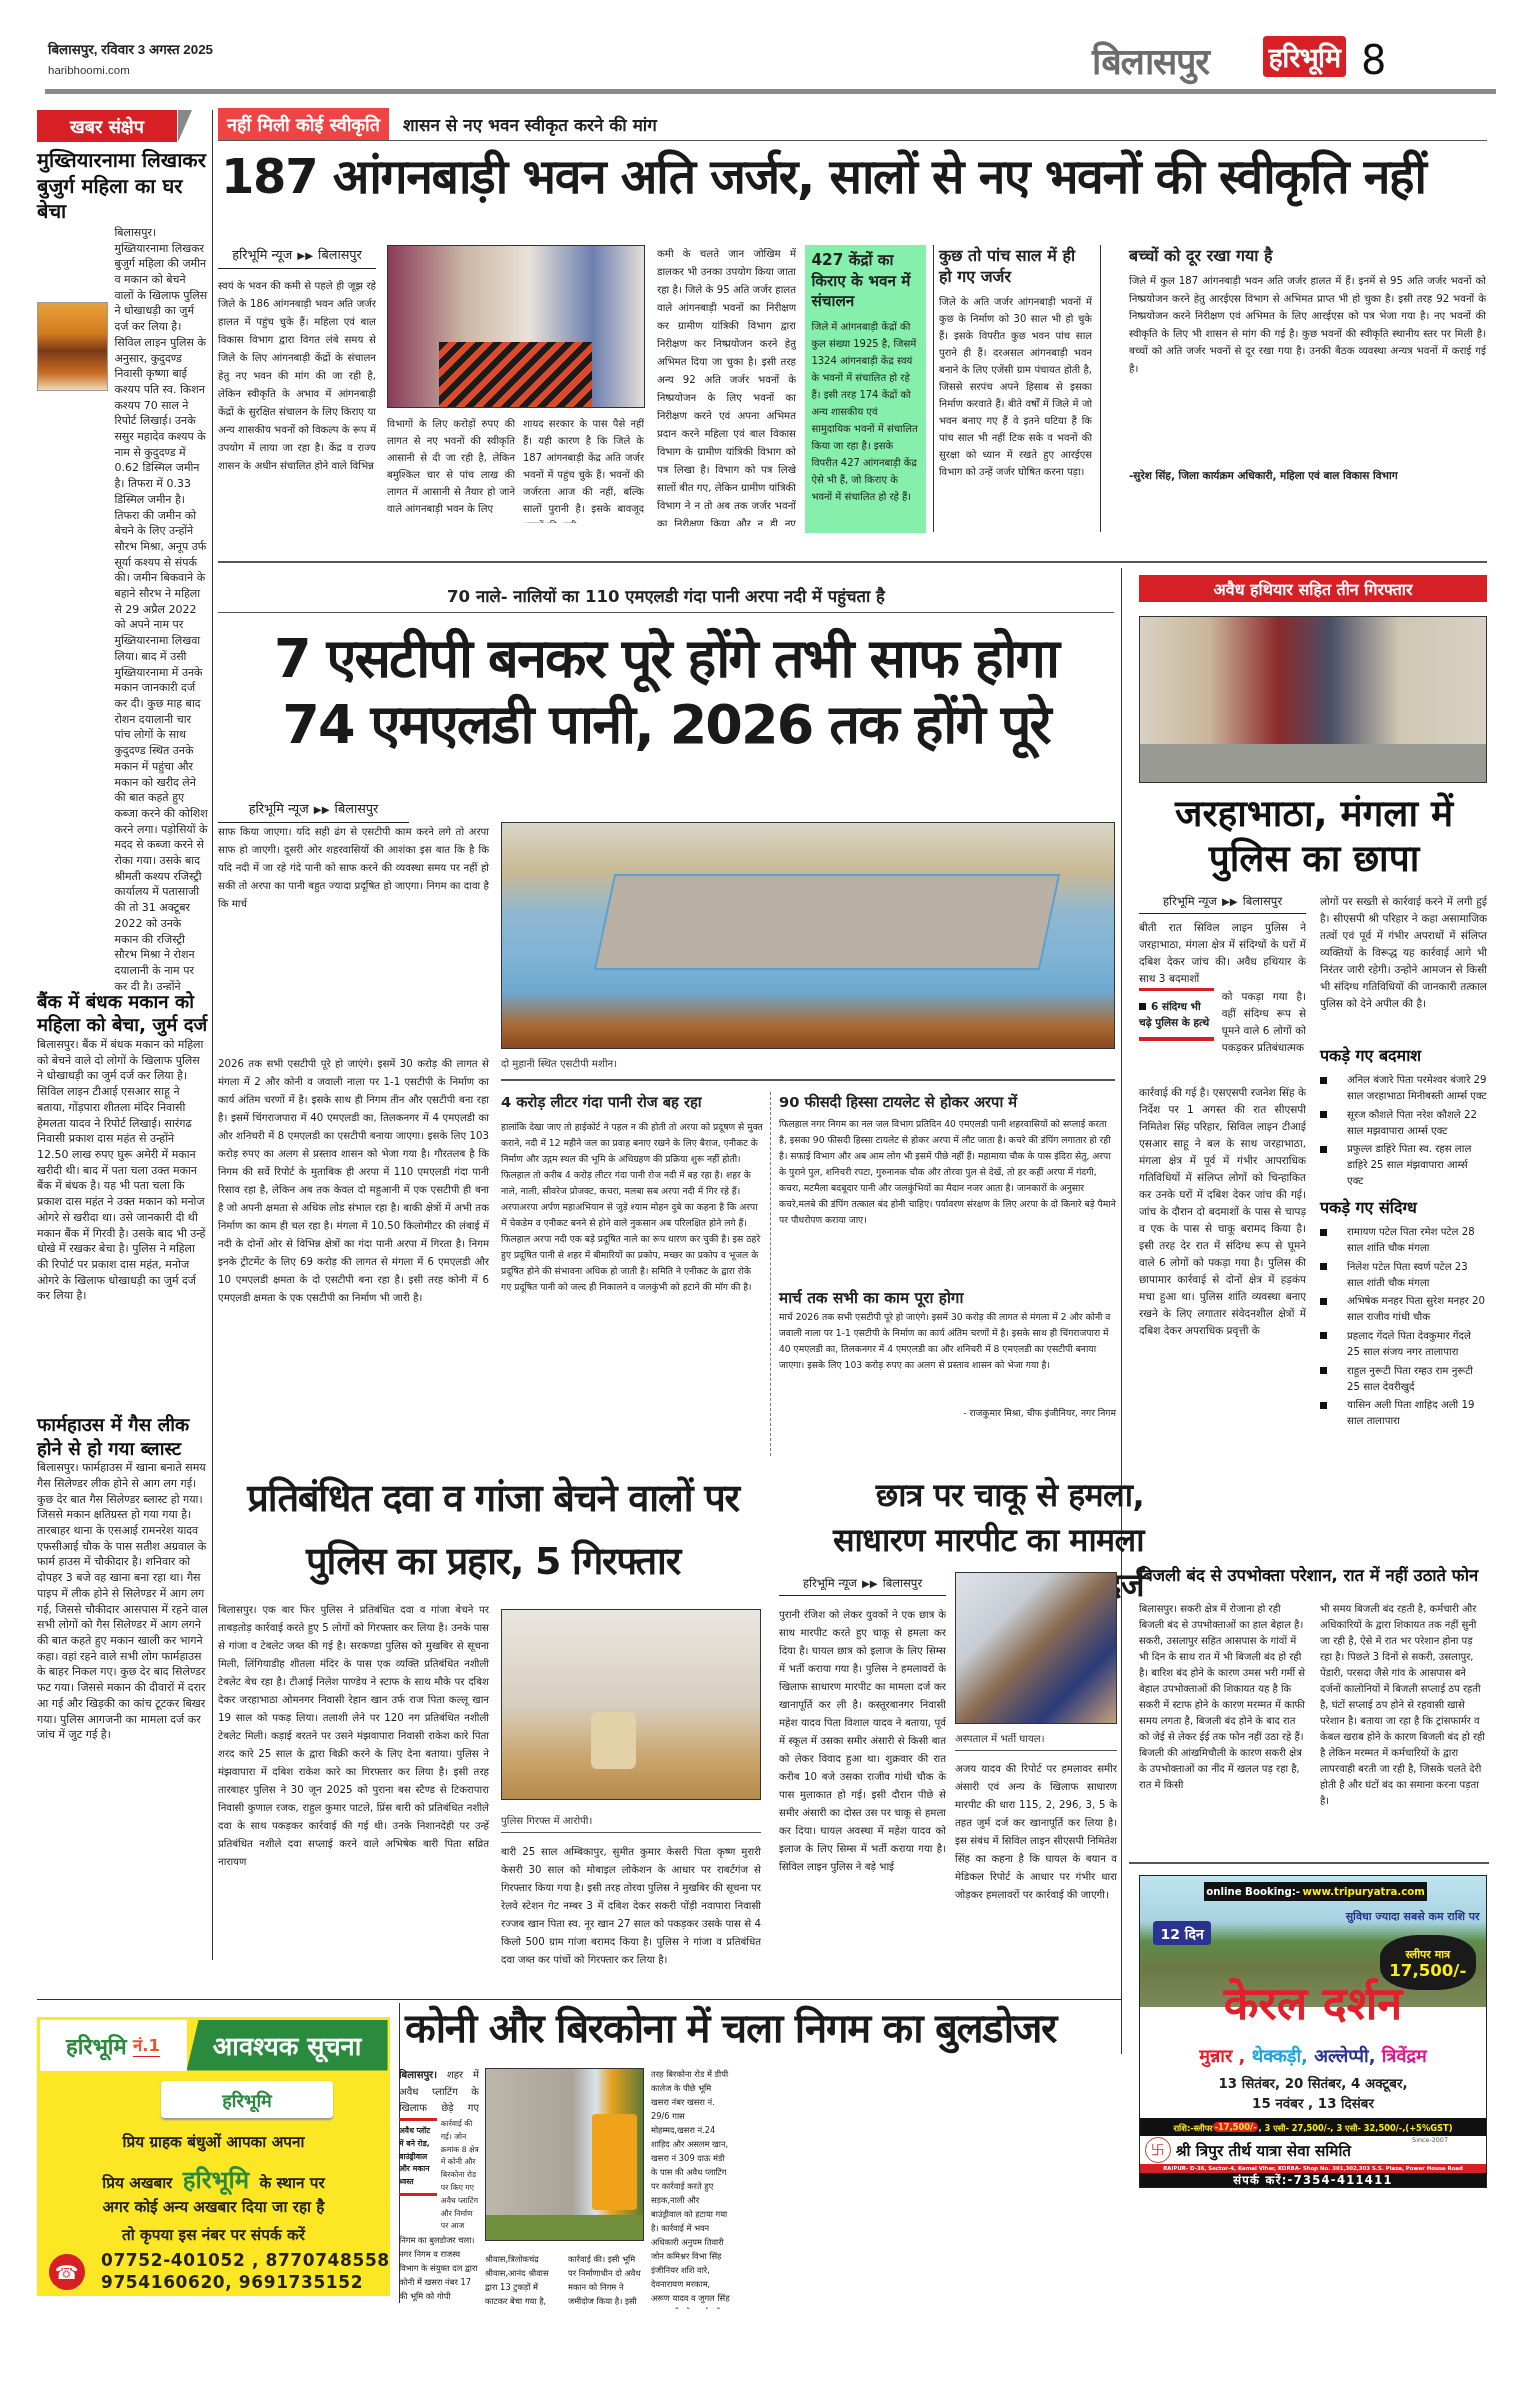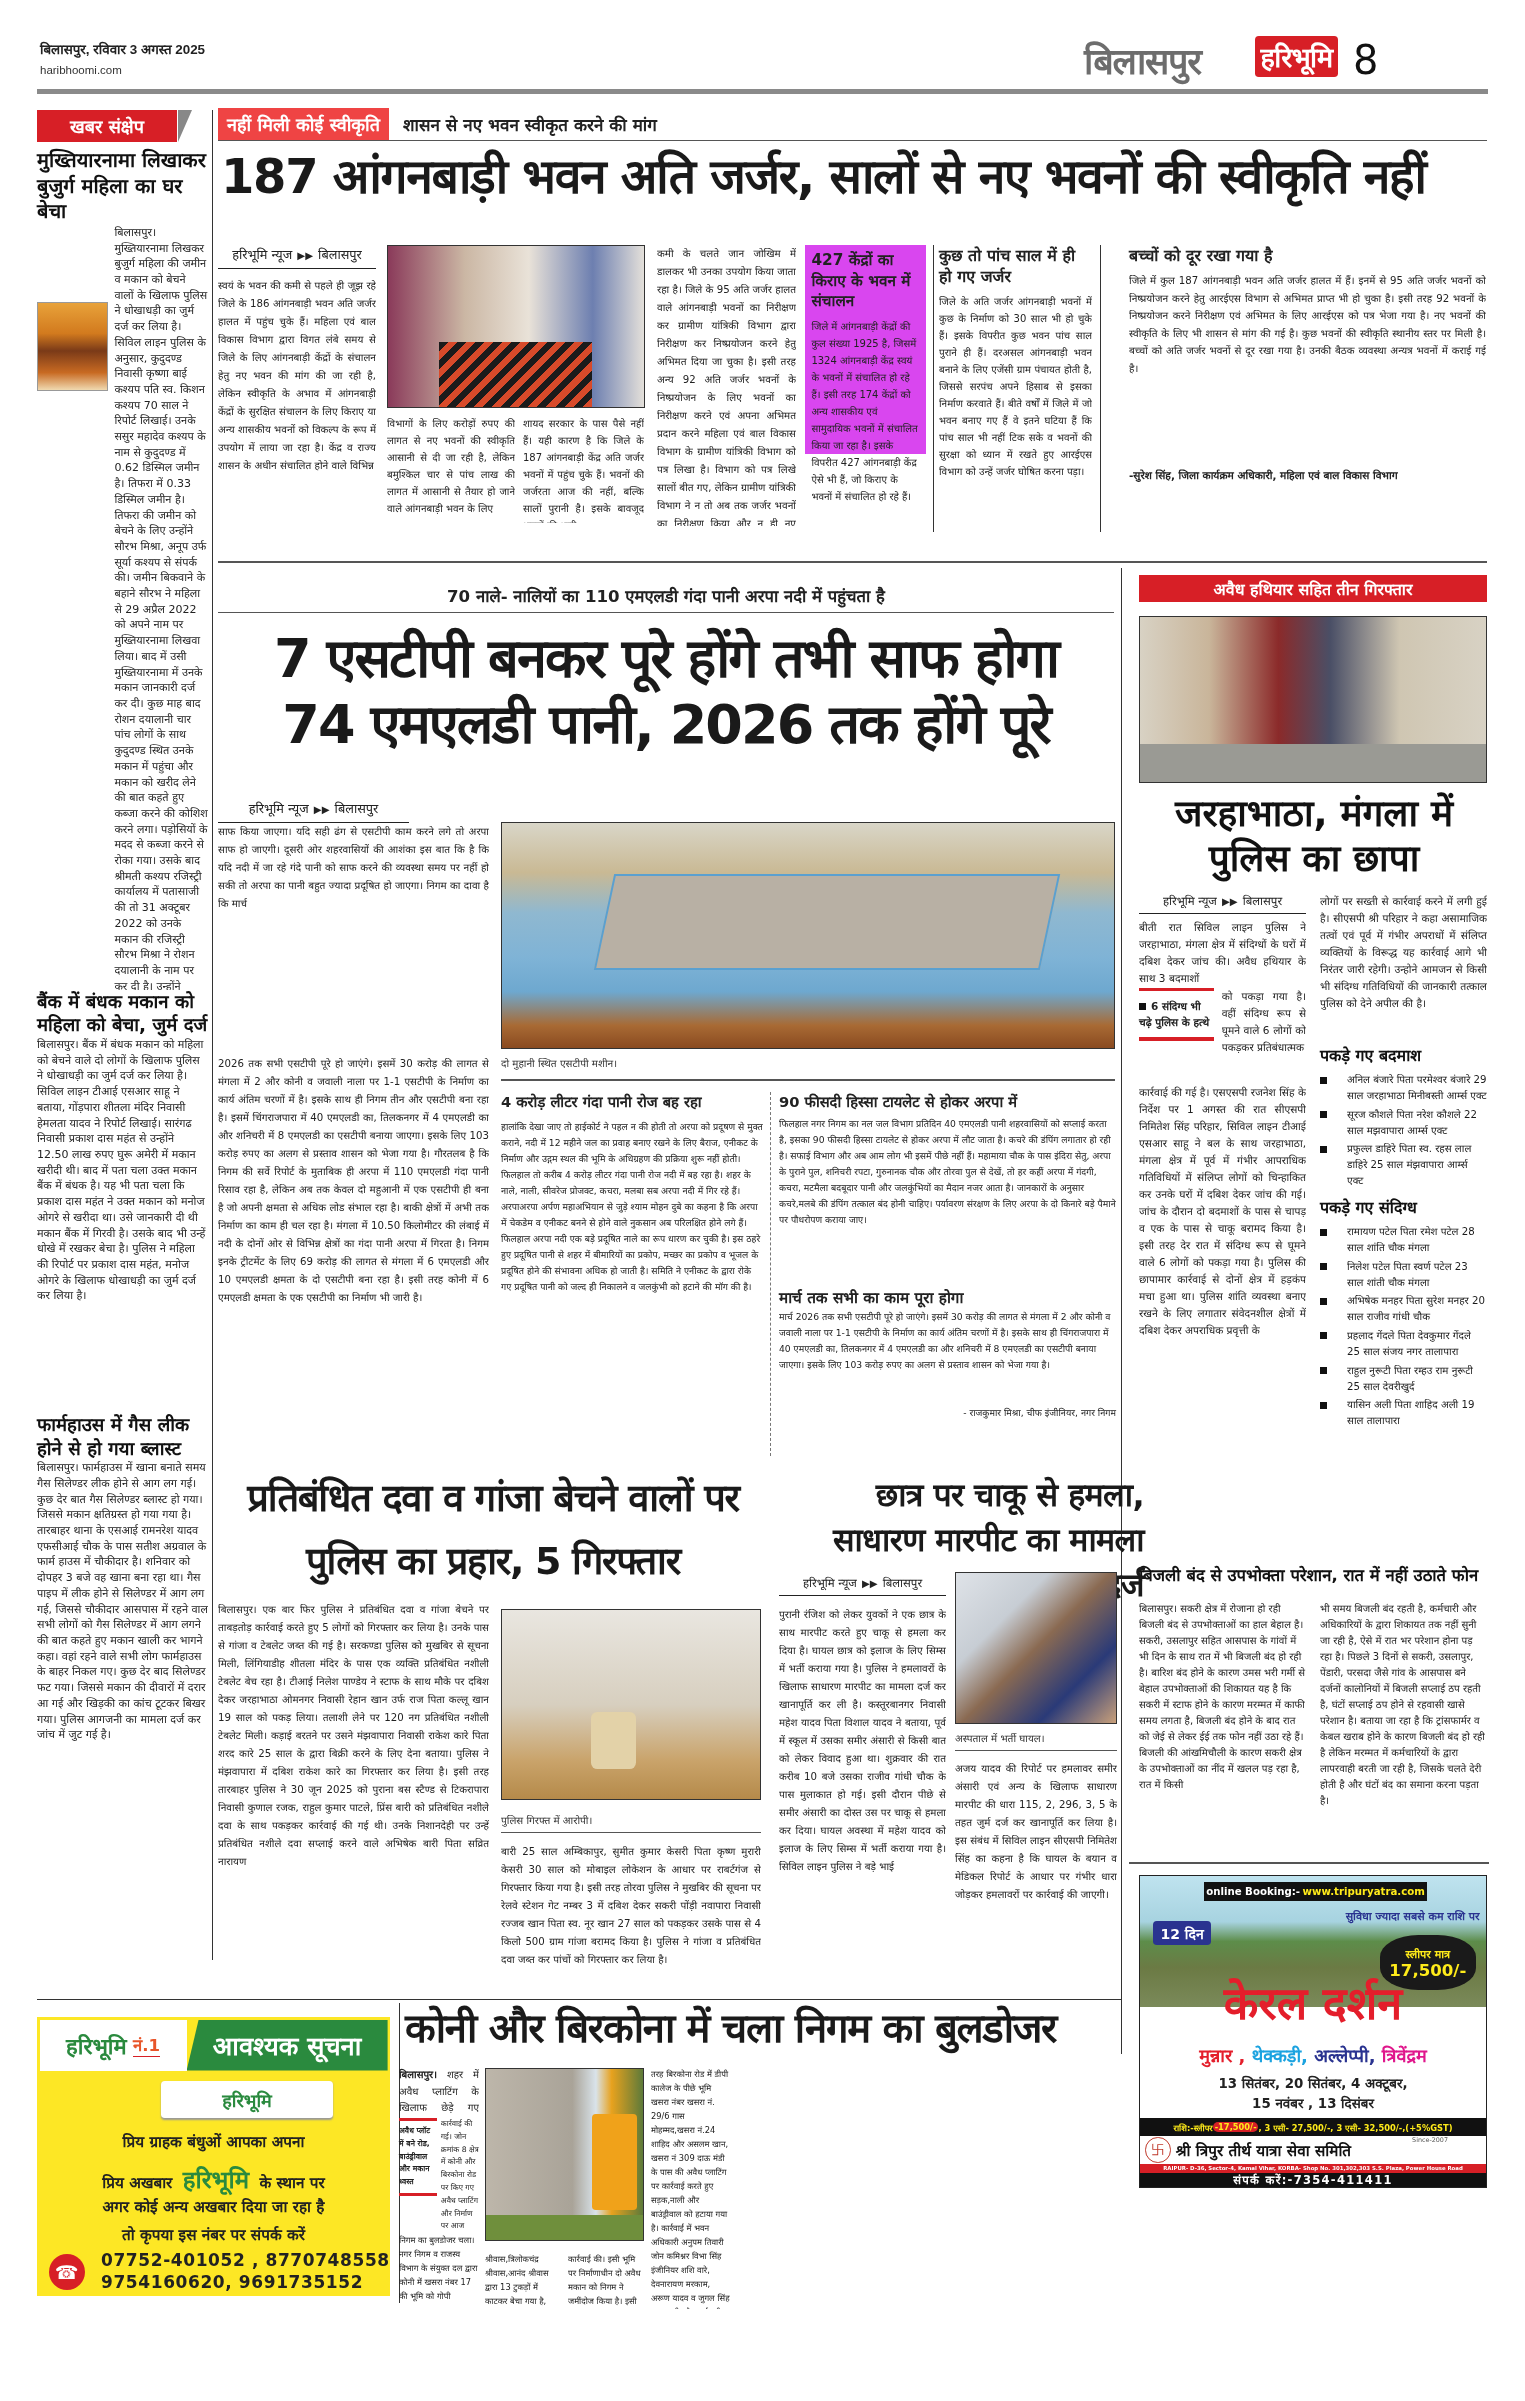--- a/index.html
+++ b/index.html
@@ -17,21 +17,21 @@
 .caption{font-size:10.2px;color:#333}
 .redbar{height:3.2px;background:#d71f26;width:100%}
 .pullquote{font-size:11.5px;line-height:20px;font-weight:700;color:#222}
 .pullquote .bullet{display:inline-block;width:7px;height:7px;background:#111;margin-right:5.1px}
 .list-item{display:flex;gap:20px;font-size:10.2px;line-height:16px;margin-bottom:2.6px}
 .list-item .sq{flex:0 0 7px;height:7px;background:#111;margin-top:4.5px}
 </style>
 </head>
 <body>
 
-<div class="abs" style="left:0;top:0;width:1398px;height:96px;">
+<div class="abs" style="left:8px;top:0;width:1398px;height:96px;">
   <div class="abs cond" style="left:40px;top:40px;font-size:13.4px;color:#222;font-weight:600;">बिलासपुर, रविवार 3 अगस्त 2025</div>
   <div class="abs cond" style="left:40px;top:64px;font-size:11.5px;color:#333;">haribhoomi.com</div>
   <div class="abs" style="left:1084px;top:36px;font-size:36px;font-weight:700;color:#6d6d6d;letter-spacing:-1.3px;">बिलासपुर</div>
   <div class="abs" style="left:1255px;top:36px;width:83px;height:41px;background:#d71f26;border-radius:3.8px;display:flex;align-items:center;justify-content:center;">
     <span style="color:#fff;font-size:27px;font-weight:700;letter-spacing:-0.6px;">हरिभूमि</span>
   </div>
   <div class="abs" style="left:1353px;top:37px;font-size:40px;font-weight:400;color:#111;">8</div>
   <div class="rule" style="left:37px;top:89px;width:1451px;height:5.1px;background:#8a8a8a;"></div>
 </div>
 
@@ -65,21 +65,21 @@
 <div class="abs" style="left:218px;top:245px;width:158px;">
   <div class="byline"><span>हरिभूमि न्यूज</span><span class="arr">▶▶</span><span>बिलासपुर</span></div>
   <div class="bodytxt" style="margin-top:7.7px;height:268px;font-size:10.2px;line-height:18px;">स्वयं के भवन की कमी से पहले ही जूझ रहे जिले के 186 आंगनबाड़ी भवन अति जर्जर हालत में पहुंच चुके हैं। महिला एवं बाल विकास विभाग द्वारा विगत लंबे समय से जिले के लिए आंगनबाड़ी केंद्रों के संचालन हेतु नए भवन की मांग की जा रही है, लेकिन स्वीकृति के अभाव में आंगनबाड़ी केंद्रों के सुरक्षित संचालन के लिए किराए या अन्य शासकीय भवनों को विकल्प के रूप में उपयोग में लाया जा रहा है। केंद्र व राज्य शासन के अधीन संचालित होने वाले विभिन्न</div>
 </div>
 <div class="photo" style="left:387px;top:245px;width:258px;height:163px;background:linear-gradient(90deg,#8a3a5a 0%,#cbb7a4 30%,#e9e2d8 55%,#6d7fb0 80%,#e4e0da 100%);">
   <div style="position:absolute;left:51px;top:96px;width:153px;height:67px;background:repeating-linear-gradient(135deg,#1b1b1b 0 6.4px,#d84a2a 6.4px 12.8px);"></div>
 </div>
 <div class="abs bodytxt" style="left:387px;top:415px;width:128px;height:108px;font-size:10px;">विभागों के लिए करोड़ों रुपए की लागत से नए भवनों की स्वीकृति आसानी से दी जा रही है, लेकिन बमुश्किल चार से पांच लाख की लागत में आसानी से तैयार हो जाने वाले आंगनबाड़ी भवन के लिए</div>
 <div class="abs bodytxt" style="left:523px;top:415px;width:121px;height:108px;font-size:10px;">शायद सरकार के पास पैसे नहीं हैं। यही कारण है कि जिले के 187 आंगनबाड़ी केंद्र अति जर्जर भवनों में पहुंच चुके हैं। भवनों की जर्जरता आज की नहीं, बल्कि सालों पुरानी है। इसके बावजूद भवनों की भारी</div>
 <div class="abs bodytxt" style="left:657px;top:245px;width:139px;height:281px;font-size:10.2px;line-height:18px;">कमी के चलते जान जोखिम में डालकर भी उनका उपयोग किया जाता रहा है। जिले के 95 अति जर्जर हालत वाले आंगनबाड़ी भवनों का निरीक्षण कर ग्रामीण यांत्रिकी विभाग द्वारा निरीक्षण कर निष्प्रयोजन करने हेतु अभिमत दिया जा चुका है। इसी तरह अन्य 92 अति जर्जर भवनों के निष्प्रयोजन के लिए भवनों का निरीक्षण करने एवं अपना अभिमत प्रदान करने महिला एवं बाल विकास विभाग के ग्रामीण यांत्रिकी विभाग को पत्र लिखा है। विभाग को पत्र लिखे सालों बीत गए, लेकिन ग्रामीण यांत्रिकी विभाग ने न तो अब तक जर्जर भवनों का निरीक्षण किया और न ही नए भवनों की कोई स्वीकृति नहीं मिल सकी है।</div>
-<div class="abs" style="left:805px;top:245px;width:121px;height:209px;background:#d946ef;padding:5.1px 6.4px;">
+<div class="abs" style="left:805px;top:245px;width:121px;height:288px;background:#86efac;padding:5.1px 6.4px;">
   <div style="font-size:15.3px;font-weight:700;line-height:20.4px;color:#222;">427 केंद्रों का किराए के भवन में संचालन</div>
   <div class="bodytxt" style="margin-top:6.4px;font-size:10px;line-height:17px;height:217px;text-align:left;">जिले में आंगनबाड़ी केंद्रों की कुल संख्या 1925 है, जिसमें 1324 आंगनबाड़ी केंद्र स्वयं के भवनों में संचालित हो रहे हैं। इसी तरह 174 केंद्रों को अन्य शासकीय एवं सामुदायिक भवनों में संचालित किया जा रहा है। इसके विपरीत 427 आंगनबाड़ी केंद्र ऐसे भी हैं, जो किराए के भवनों में संचालित हो रहे हैं।</div>
 </div>
 <div class="vrule" style="left:933px;top:245px;height:287px;width:0.6px;"></div>
 <div class="abs" style="left:939px;top:245px;width:153px;">
   <div style="font-size:16px;font-weight:700;line-height:21px;color:#222;">कुछ तो पांच साल में ही हो गए जर्जर</div>
   <div class="bodytxt" style="margin-top:6.4px;font-size:10px;line-height:17px;height:230px;">जिले के अति जर्जर आंगनबाड़ी भवनों में कुछ के निर्माण को 30 साल भी हो चुके हैं। इसके विपरीत कुछ भवन पांच साल पुराने ही हैं। दरअसल आंगनबाड़ी भवन बनाने के लिए एजेंसी ग्राम पंचायत होती है, जिससे सरपंच अपने हिसाब से इसका निर्माण करवाते हैं। बीते वर्षों में जिले में जो भवन बनाए गए हैं वे इतने घटिया हैं कि पांच साल भी नहीं टिक सके व भवनों की सुरक्षा को ध्यान में रखते हुए आरईएस विभाग को उन्हें जर्जर घोषित करना पड़ा।</div>
 </div>
 <div class="vrule" style="left:1100px;top:245px;height:287px;width:0.6px;"></div>
 <div class="abs" style="left:1129px;top:245px;width:357px;">

